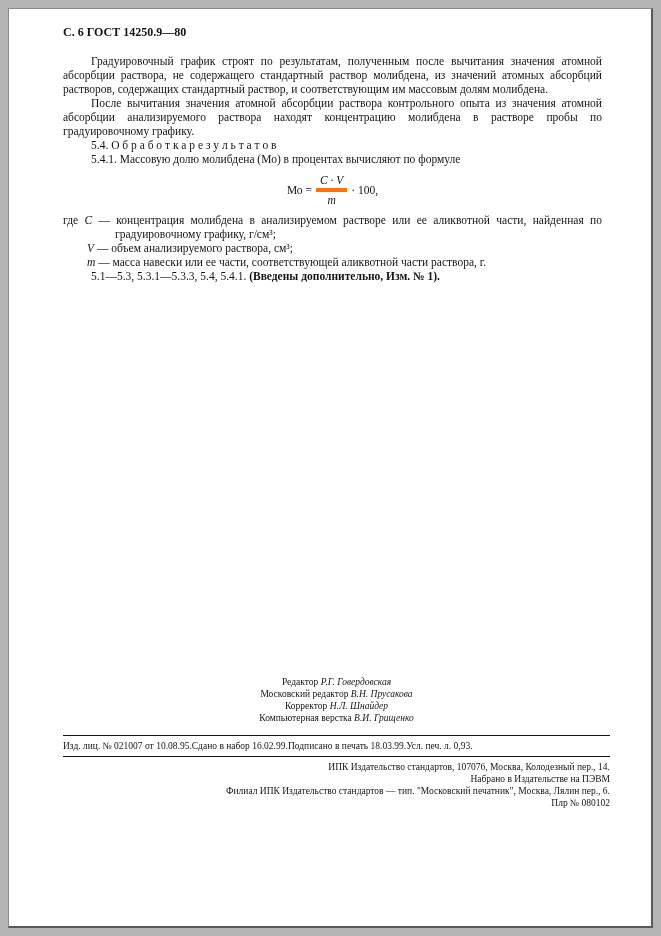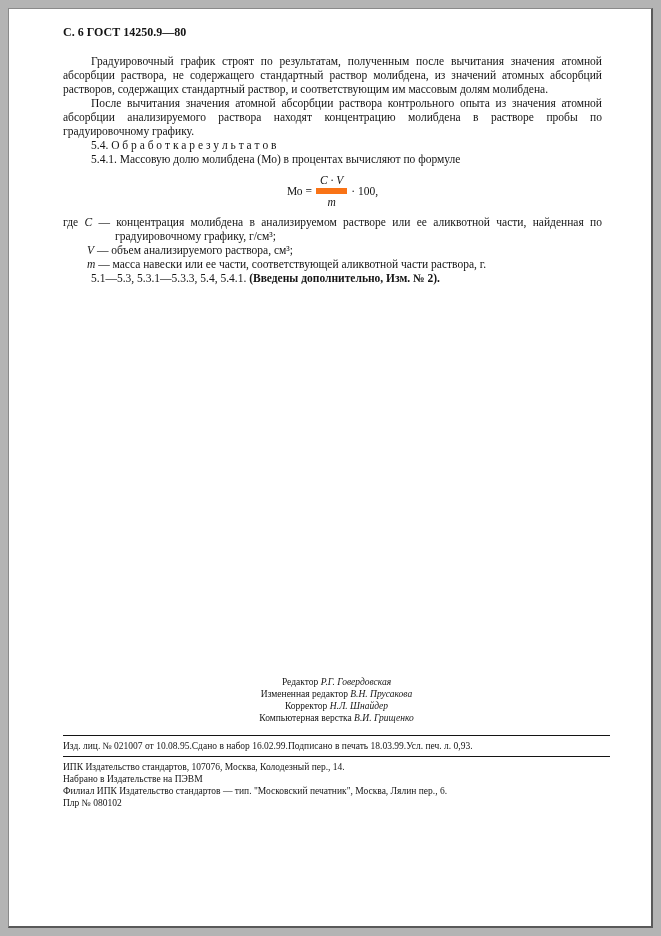--- a/index.html
+++ b/index.html
@@ -52,21 +52,21 @@
   }
   .formula .part { vertical-align: middle; }
   .frac {
     display: inline-block;
     text-align: center;
     vertical-align: middle;
     margin: 0 4px;
   }
   .frac .num {
     display: block;
-    border-bottom: 6px solid #f97316;
+    border-bottom: 4px solid #f97316;
     padding: 0 4px 1px 4px;
   }
   .frac .den { display: block; padding-top: 1px; }
   .italic { font-style: italic; }
   .bold { font-weight: bold; }
   .where-row-first {
     margin: 0;
     padding-left: 52px;
     text-indent: -52px;
     text-align: justify;
@@ -92,21 +92,21 @@
     height: 0;
   }
   .imprint-row {
     display: flex;
     justify-content: flex-start;
     margin: 0 0 2px 0;
   }
   .imprint-row.second {
     padding: 0 60px 0 32px;
   }
-  .publisher { text-align: left; }
+  .publisher { text-align: right; }
   .publisher div { margin: 0; }
 </style>
 </head>
 <body>
 
 <div class="canvas">
   <div class="page">
     <div class="content">
 
       <div class="page-header">С. 6 ГОСТ 14250.9—80</div>
@@ -128,33 +128,33 @@
       </div>
       <div class="where-row">
         <span class="italic">V</span>
         <span>— объем анализируемого раствора, см³;</span>
       </div>
       <div class="where-row">
         <span class="italic">m</span>
         <span>— масса навески или ее части, соответствующей аликвотной части раствора, г.</span>
       </div>
 
-      <p class="para"><span>5.1—5.3, 5.3.1—5.3.3, 5.4, 5.4.1. </span><span class="bold">(Введены дополнительно, Изм. № 2).</span></p>
+      <p class="para"><span>5.1—5.3, 5.3.1—5.3.3, 5.4, 5.4.1. </span><span class="bold">(Введены дополнительно, Изм. № 1).</span></p>
 
 
     </div>
 
     <div class="colophon">
       <div class="credits">
         <div>
           <span>Редактор</span>
           <span class="italic">Р.Г. Говердовская</span>
         </div>
         <div>
-          <span>Измененная редактор</span>
+          <span>Московский редактор</span>
           <span class="italic">В.Н. Прусакова</span>
         </div>
         <div>
           <span>Корректор</span>
           <span class="italic">Н.Л. Шнайдер</span>
         </div>
         <div>
           <span>Компьютерная верстка</span>
           <span class="italic">В.И. Грищенко</span>
         </div>

